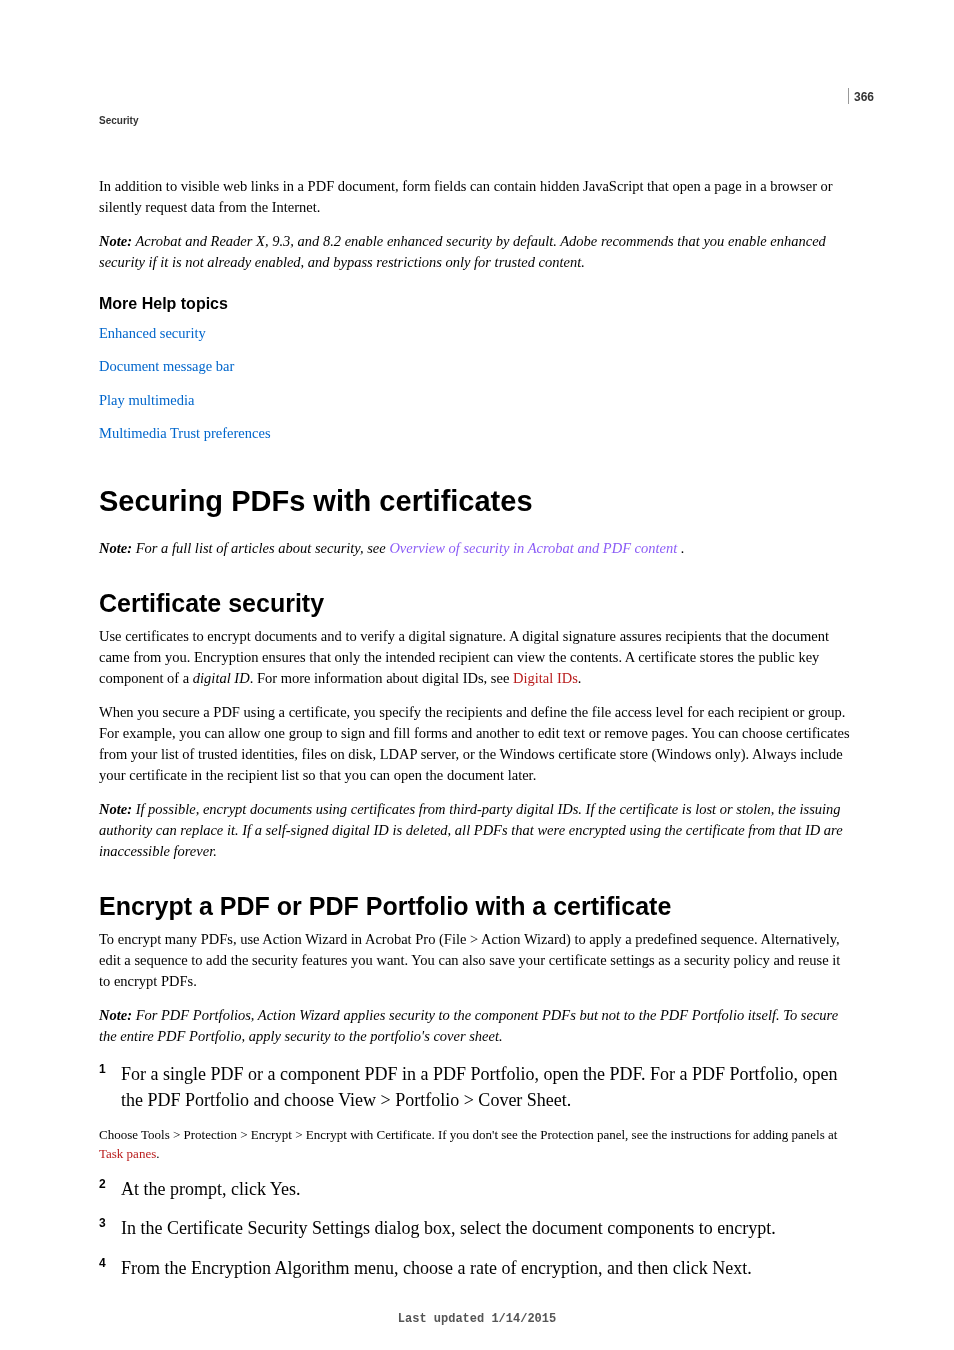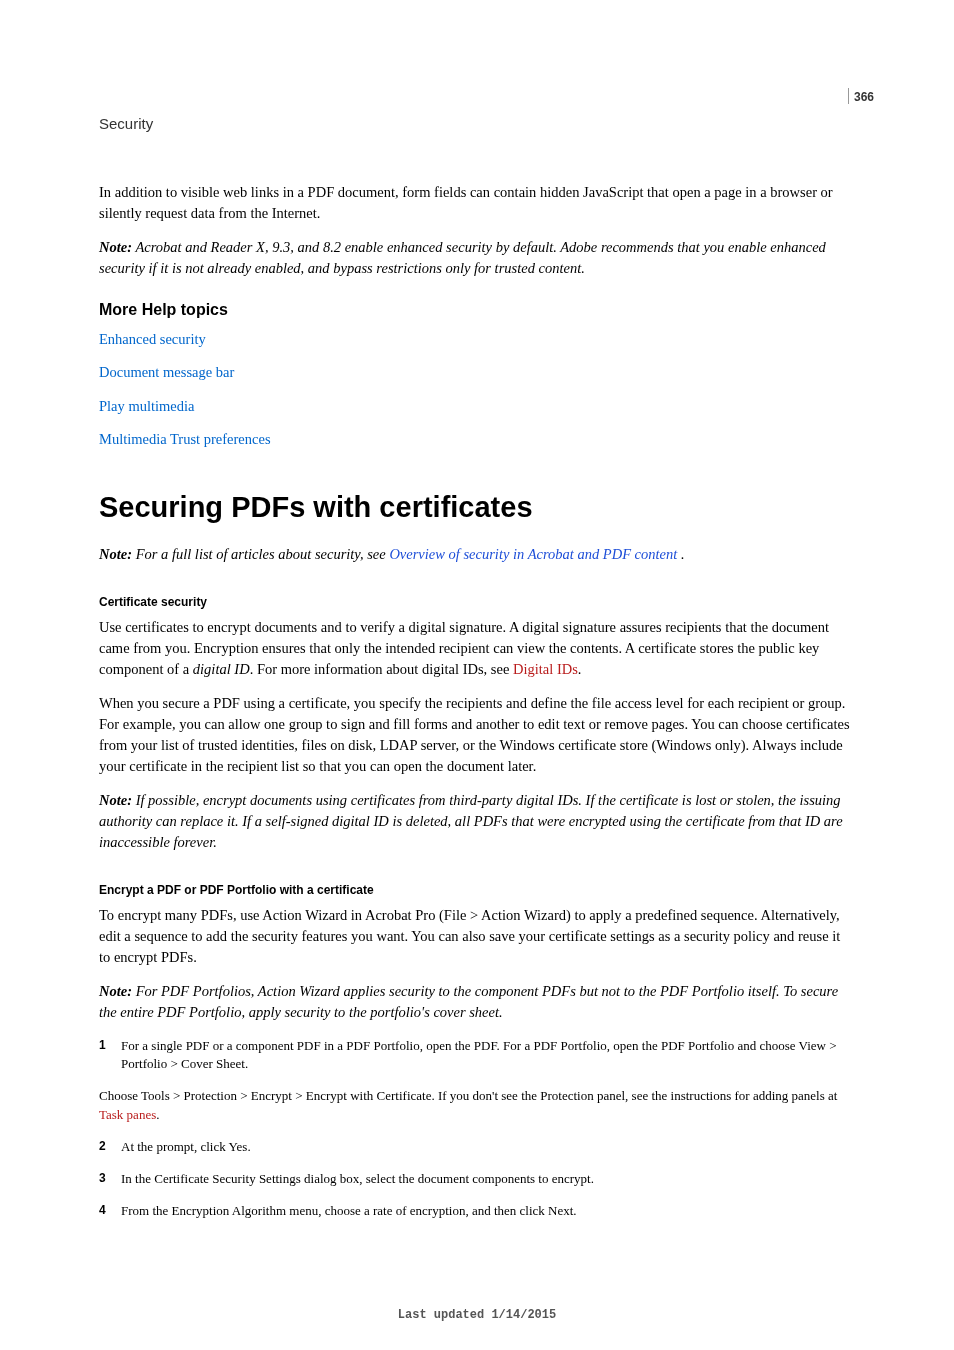--- a/index.html
+++ b/index.html
@@ -28,22 +28,22 @@
     .page-number-line {
       position: absolute;
       top: 88px;
       right: 105px;
       width: 1px;
       height: 16px;
       background: #999;
     }
     .section-label {
       font-family: -apple-system, Helvetica, Arial, sans-serif;
-      font-weight: normal;
-      font-size: 15px;
+      font-weight: bold;
+      font-size: 10px;
       color: #333;
       margin-bottom: 50px;
     }
     p {
       font-size: 14.5px;
       line-height: 1.45;
       color: #000;
       margin-bottom: 13px;
     }
     p.note {
@@ -72,43 +72,43 @@
       font-family: -apple-system, Helvetica, Arial, sans-serif;
       font-weight: bold;
       font-size: 29px;
       color: #000;
       margin-top: 42px;
       margin-bottom: 20px;
     }
     h2 {
       font-family: -apple-system, Helvetica, Arial, sans-serif;
       font-weight: bold;
-      font-size: 12px;
+      font-size: 25px;
       color: #000;
       margin-top: 30px;
       margin-bottom: 8px;
     }
     .inline-link {
-      color: #1d4ed8;
+      color: #8b5cf6;
       text-decoration: none;
     }
     .inline-link-normal {
       color: #b91c1c;
       text-decoration: none;
     }
     em.term {
       font-style: italic;
     }
     ol.steps {
       list-style: none;
       counter-reset: step;
     }
     ol.steps li {
       counter-increment: step;
-      font-size: 13px;
+      font-size: 18px;
       line-height: 1.45;
       margin-bottom: 13px;
       position: relative;
       padding-left: 22px;
     }
     ol.steps li::before {
       content: counter(step);
       position: absolute;
       left: 0;
       font-family: -apple-system, Helvetica, Arial, sans-serif;

